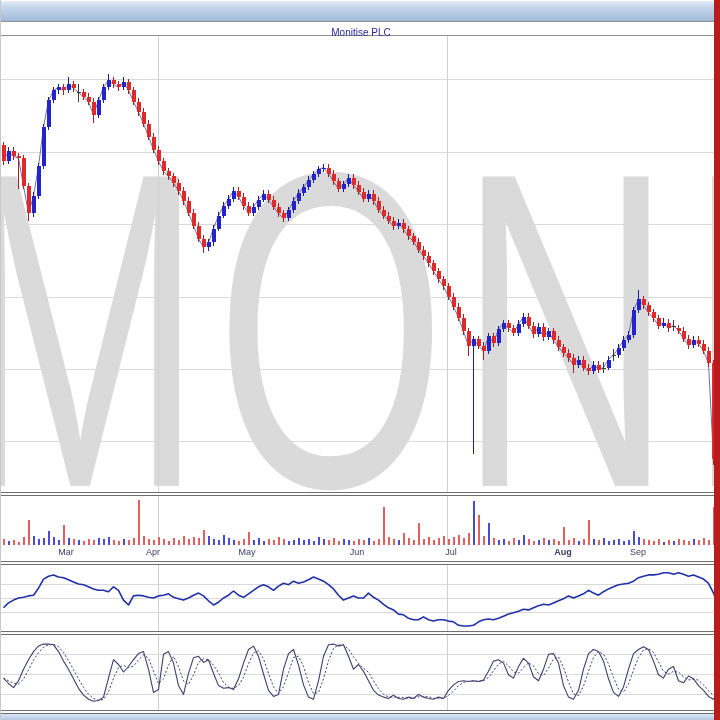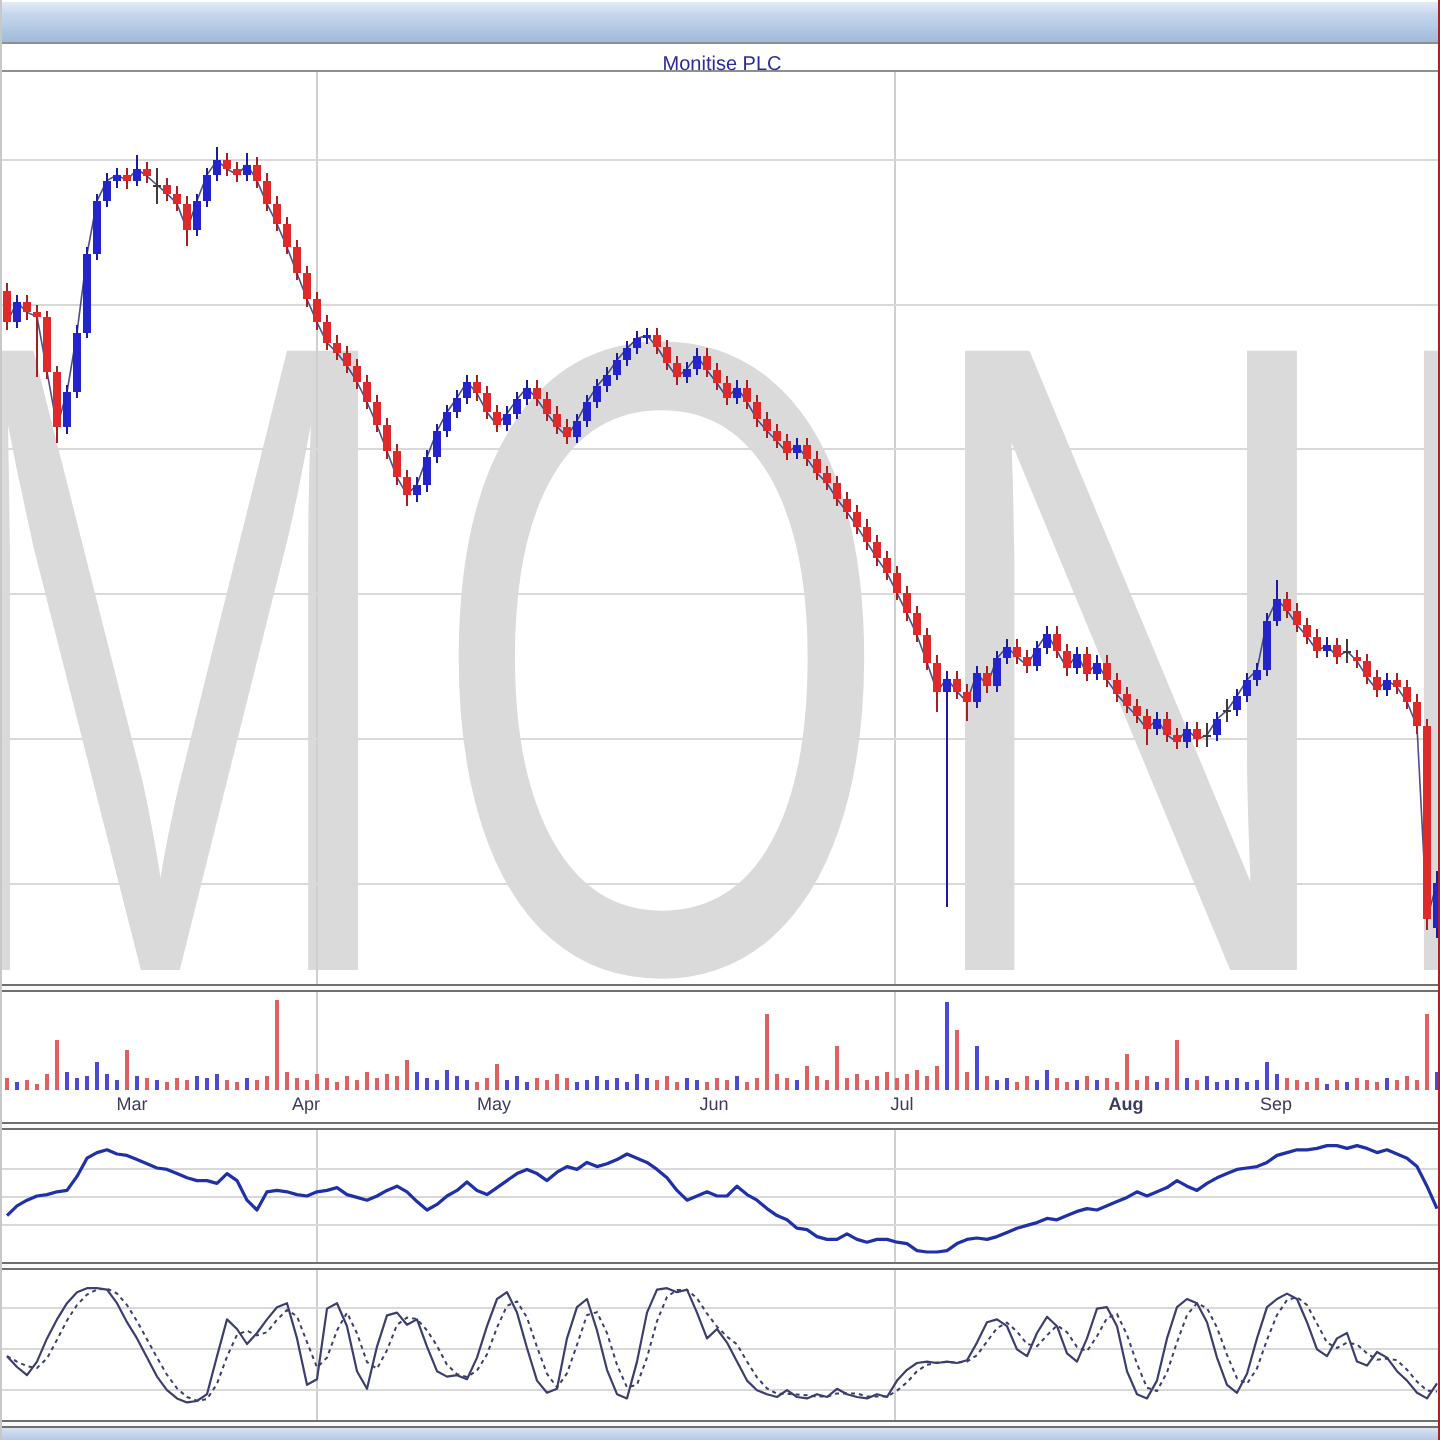--- a/index.html
+++ b/index.html
@@ -1,17 +1,17 @@
 <!DOCTYPE html>
 <html><head>
 <meta charset="utf-8">
 <style>
   html,body{margin:0;padding:0;background:#fff;}
   #frame{position:relative;width:720px;height:720px;background:#fff;overflow:hidden;
-         font-family:"Liberation Sans",sans-serif;border-left:1px solid #c8c8c8;border-right:1px solid #b91c1c;box-sizing:border-box;}
+         font-family:"Liberation Sans",sans-serif;border-left:1px solid #c8c8c8;border-right:6px solid #b91c1c;box-sizing:border-box;}
   #titlebar{position:absolute;left:0;top:1px;width:720px;height:20px;
             background:linear-gradient(180deg,#e3ecf7 0%,#c6d7ec 30%,#b3c9e4 65%,#a0bad9 100%);
             border-bottom:1px solid #8e8e8e;}
   #header{position:absolute;left:0;top:22px;width:720px;height:13px;background:#ffffff;
           border-bottom:1px solid #8f8f8f;text-align:center;}
   #header .t{font-size:10px;line-height:13px;color:#2b2b9b;}
   .pane{position:absolute;left:0;width:720px;background:transparent;}
   #price-pane{top:36px;height:456px;overflow:hidden;}
   #watermark{position:absolute;left:-45px;top:92px;font-size:450px;line-height:0.9em;
              color:#dadada;letter-spacing:18px;white-space:nowrap;font-weight:400;

